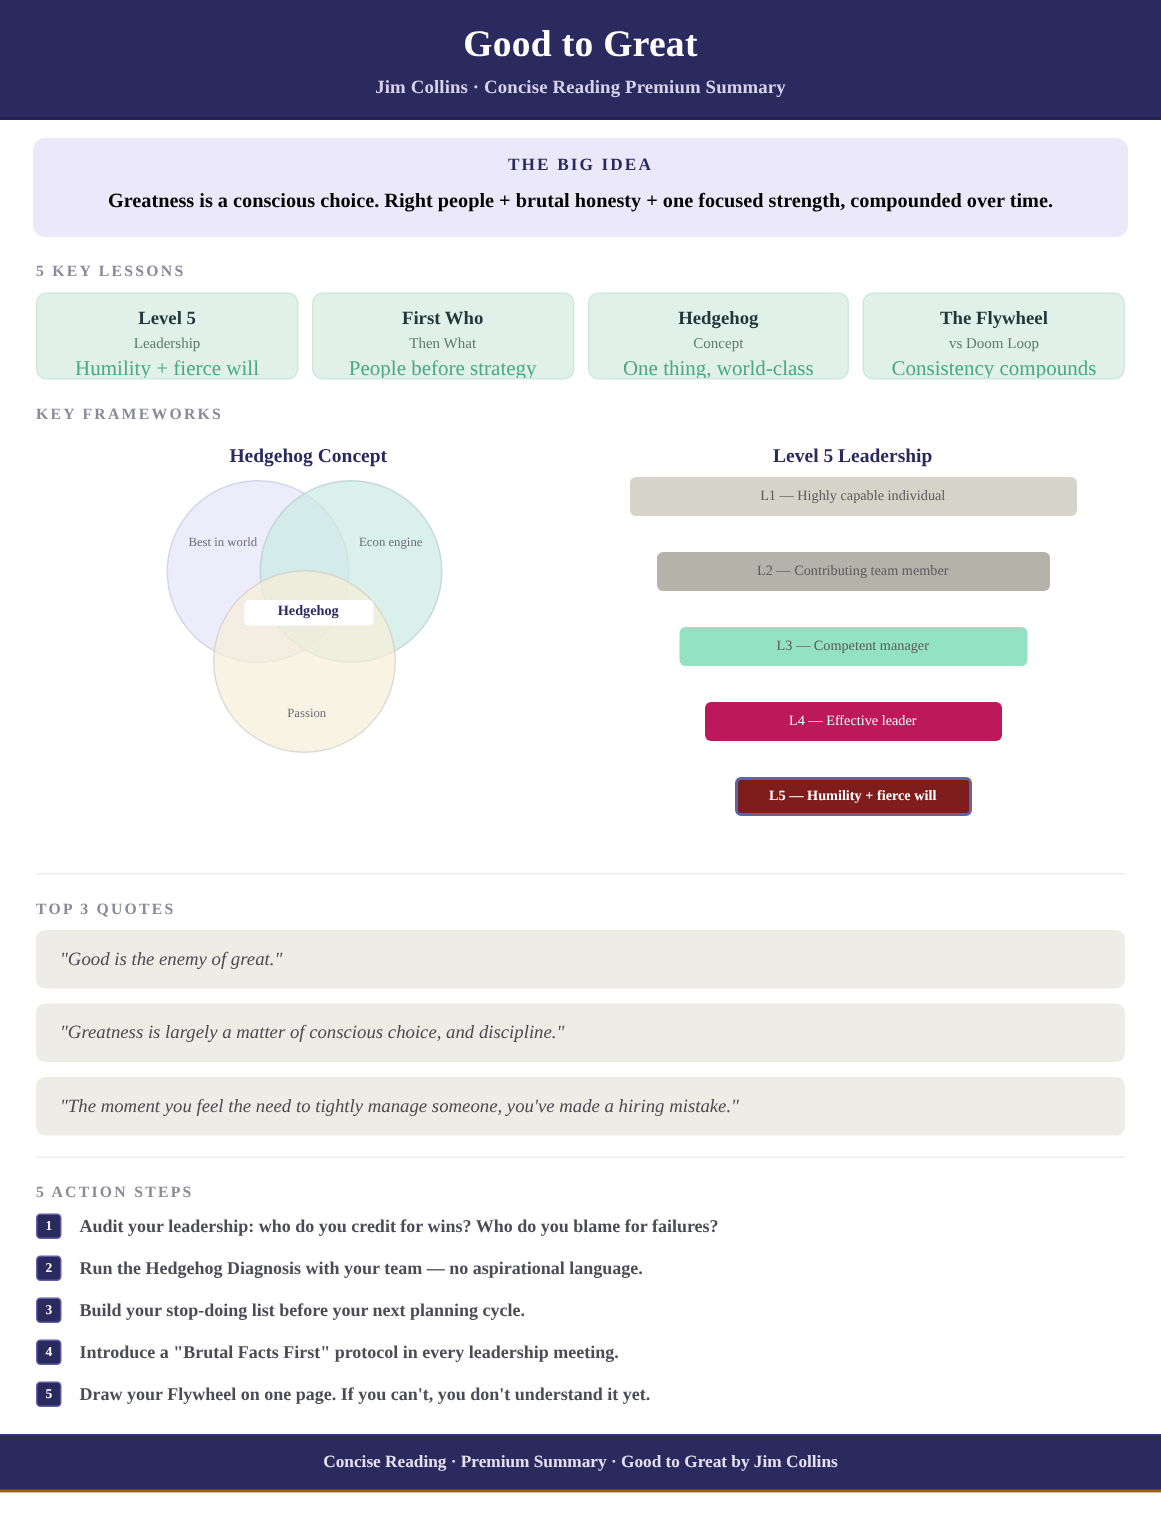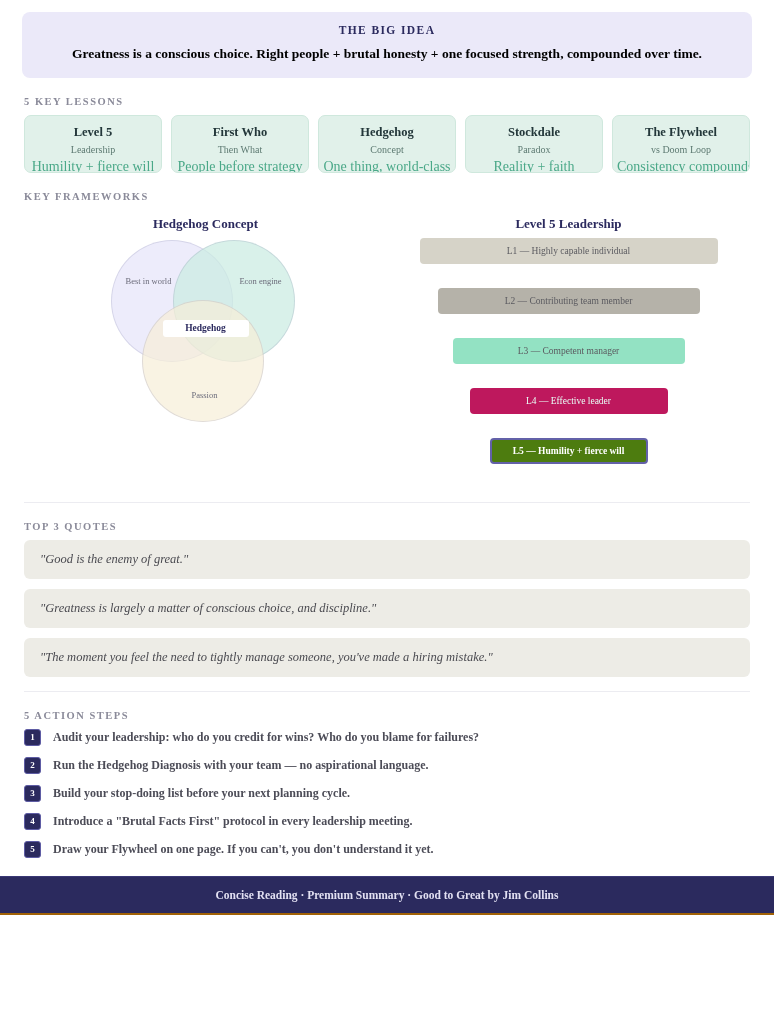--- a/index.html
+++ b/index.html
@@ -205,21 +205,21 @@
     box-sizing: border-box;
     white-space: nowrap;
     overflow: hidden;
   }
   .bar.b1 { width: 298px; background: #d6d3c8; }
   .bar.b2 { width: 262px; background: #b5b2a9; }
   .bar.b3 { width: 232px; background: #93e2c3; }
   .bar.b4 { width: 198px; background: #be185d; color: #e8fff7; }
   .bar.b5 {
     width: 158px;
-    background: #4d7c0f;
+    background: #7f1d1d;
     color: #ffffff;
     font-weight: bold;
     border: 2px solid #6361a8;
     line-height: 22px;
   }
 
   
   .quotes { padding: 0 24px; }
   .quote {
     background: #edece6;
@@ -275,20 +275,24 @@
     border-top: 1px solid #3a3875;
     border-bottom: 2px solid #a16207;
   }
   .tail { height: 80px; background: #ffffff; }
 </style>
 </head>
 <body>
 
 <div class="page">
 
+  <div class="masthead">
+    <h1>Good to Great</h1>
+    <div class="sub">Jim Collins · Concise Reading Premium Summary</div>
+  </div>
 
   <div class="bigidea-wrap">
     <div class="bigidea">
       <div class="eyebrow">THE BIG IDEA</div>
       <div class="statement">Greatness is a conscious choice. Right people + brutal honesty + one focused strength, compounded over time.</div>
     </div>
   </div>
 
   <div class="section-label">5 KEY LESSONS</div>
   <div class="lessons">
@@ -299,25 +303,20 @@
     </div>
     <div class="lesson">
       <div class="t">First Who</div>
       <div class="s">Then What</div>
       <div class="k">People before strategy</div>
     </div>
     <div class="lesson">
       <div class="t">Hedgehog</div>
       <div class="s">Concept</div>
       <div class="k">One thing, world-class</div>
-    </div>
-    <div class="lesson">
-      <div class="t">Stockdale</div>
-      <div class="s">Paradox</div>
-      <div class="k">Reality + faith</div>
     </div>
     <div class="lesson">
       <div class="t">The Flywheel</div>
       <div class="s">vs Doom Loop</div>
       <div class="k">Consistency compounds</div>
     </div>
   </div>
 
   <div class="section-label">KEY FRAMEWORKS</div>
   <div class="frameworks">

